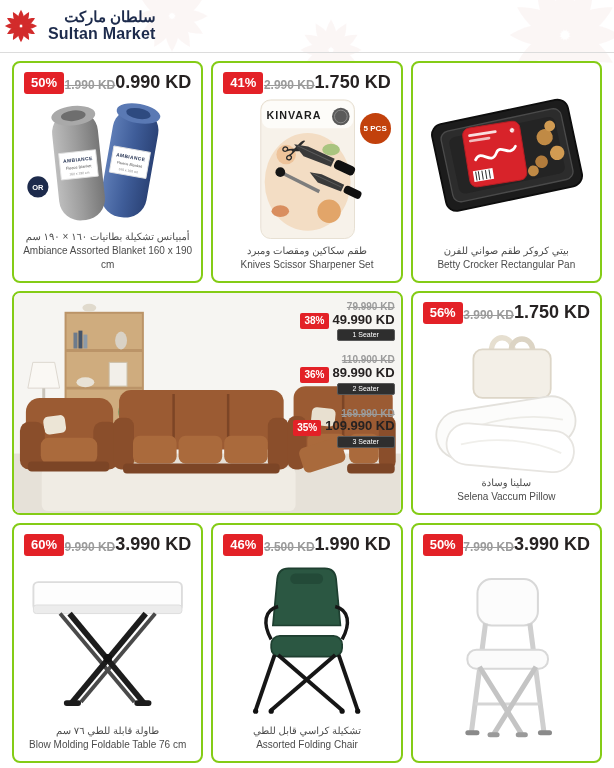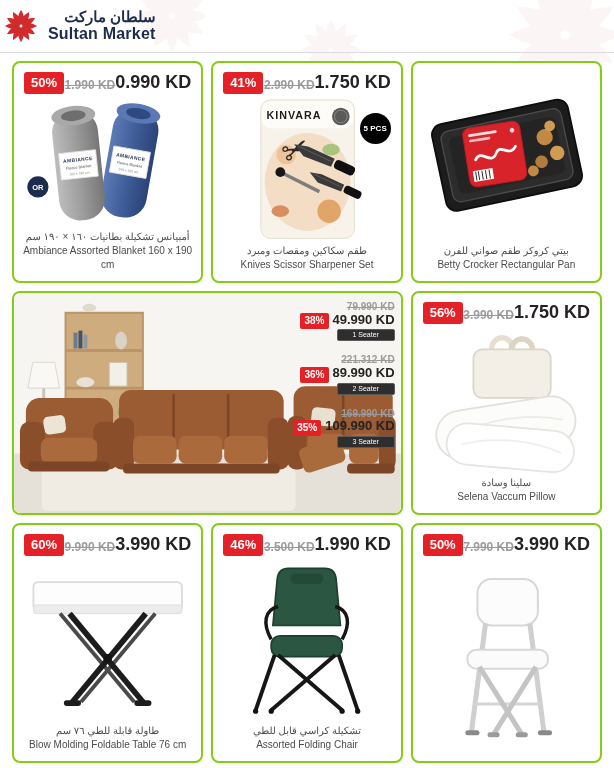--- a/index.html
+++ b/index.html
@@ -59,21 +59,21 @@
   .imgwrap { flex:1; display:flex; align-items:center; justify-content:center; padding:2px 8px; min-height:0; }
   .imgwrap svg { width:100%; height:100%; }
 
   .names { text-align:center; padding:0 6px 9px; line-height:1.4; }
   .name-ar { font-size:10px; color:#4b4b4b; }
   .name-en { font-size:10px; color:#4b4b4b; }
 
   
   .pcs-badge {
     position:absolute; top:50px; right:10px; width:31px; height:31px;
-    border-radius:50%; background:#000000; color:#fff;
+    border-radius:50%; background:#c2410c; color:#fff;
     font-size:8px; font-weight:bold;
     display:flex; align-items:center; justify-content:center; z-index:3;
   }
 
   
   .sofa-card { padding:0; }
   .sofa-scene { position:absolute; inset:0; width:100%; height:100%; }
   .sofa-offers {
     position:absolute; top:8px; right:6px;
     display:flex; flex-direction:column; gap:13px; align-items:flex-end; z-index:3;
@@ -356,21 +356,21 @@
         <span class="badge sm">38%</span>
         <div class="so-prices">
           <span class="old">79.990 KD</span>
           <span class="new">49.990 KD</span>
           <span class="variant-pill">1 Seater</span>
         </div>
       </div>
       <div class="sofa-offer">
         <span class="badge sm">36%</span>
         <div class="so-prices">
-          <span class="old">221.312 KD</span>
+          <span class="old">110.900 KD</span>
           <span class="new">89.990 KD</span>
           <span class="variant-pill">2 Seater</span>
         </div>
       </div>
       <div class="sofa-offer">
         <span class="badge sm">35%</span>
         <div class="so-prices">
           <span class="old">169.990 KD</span>
           <span class="new">109.990 KD</span>
           <span class="variant-pill">3 Seater</span>

